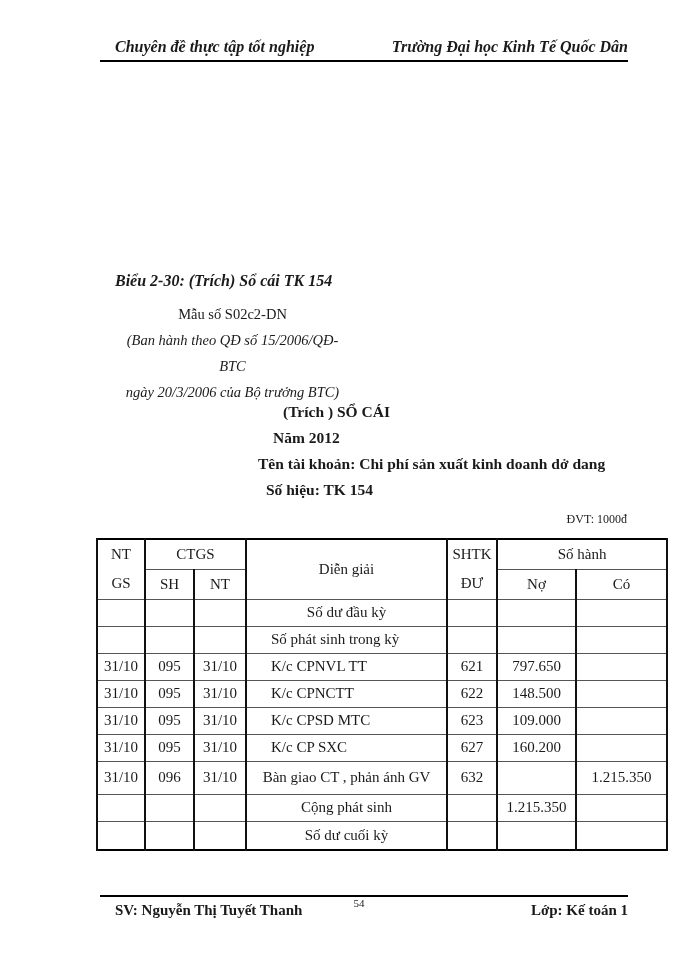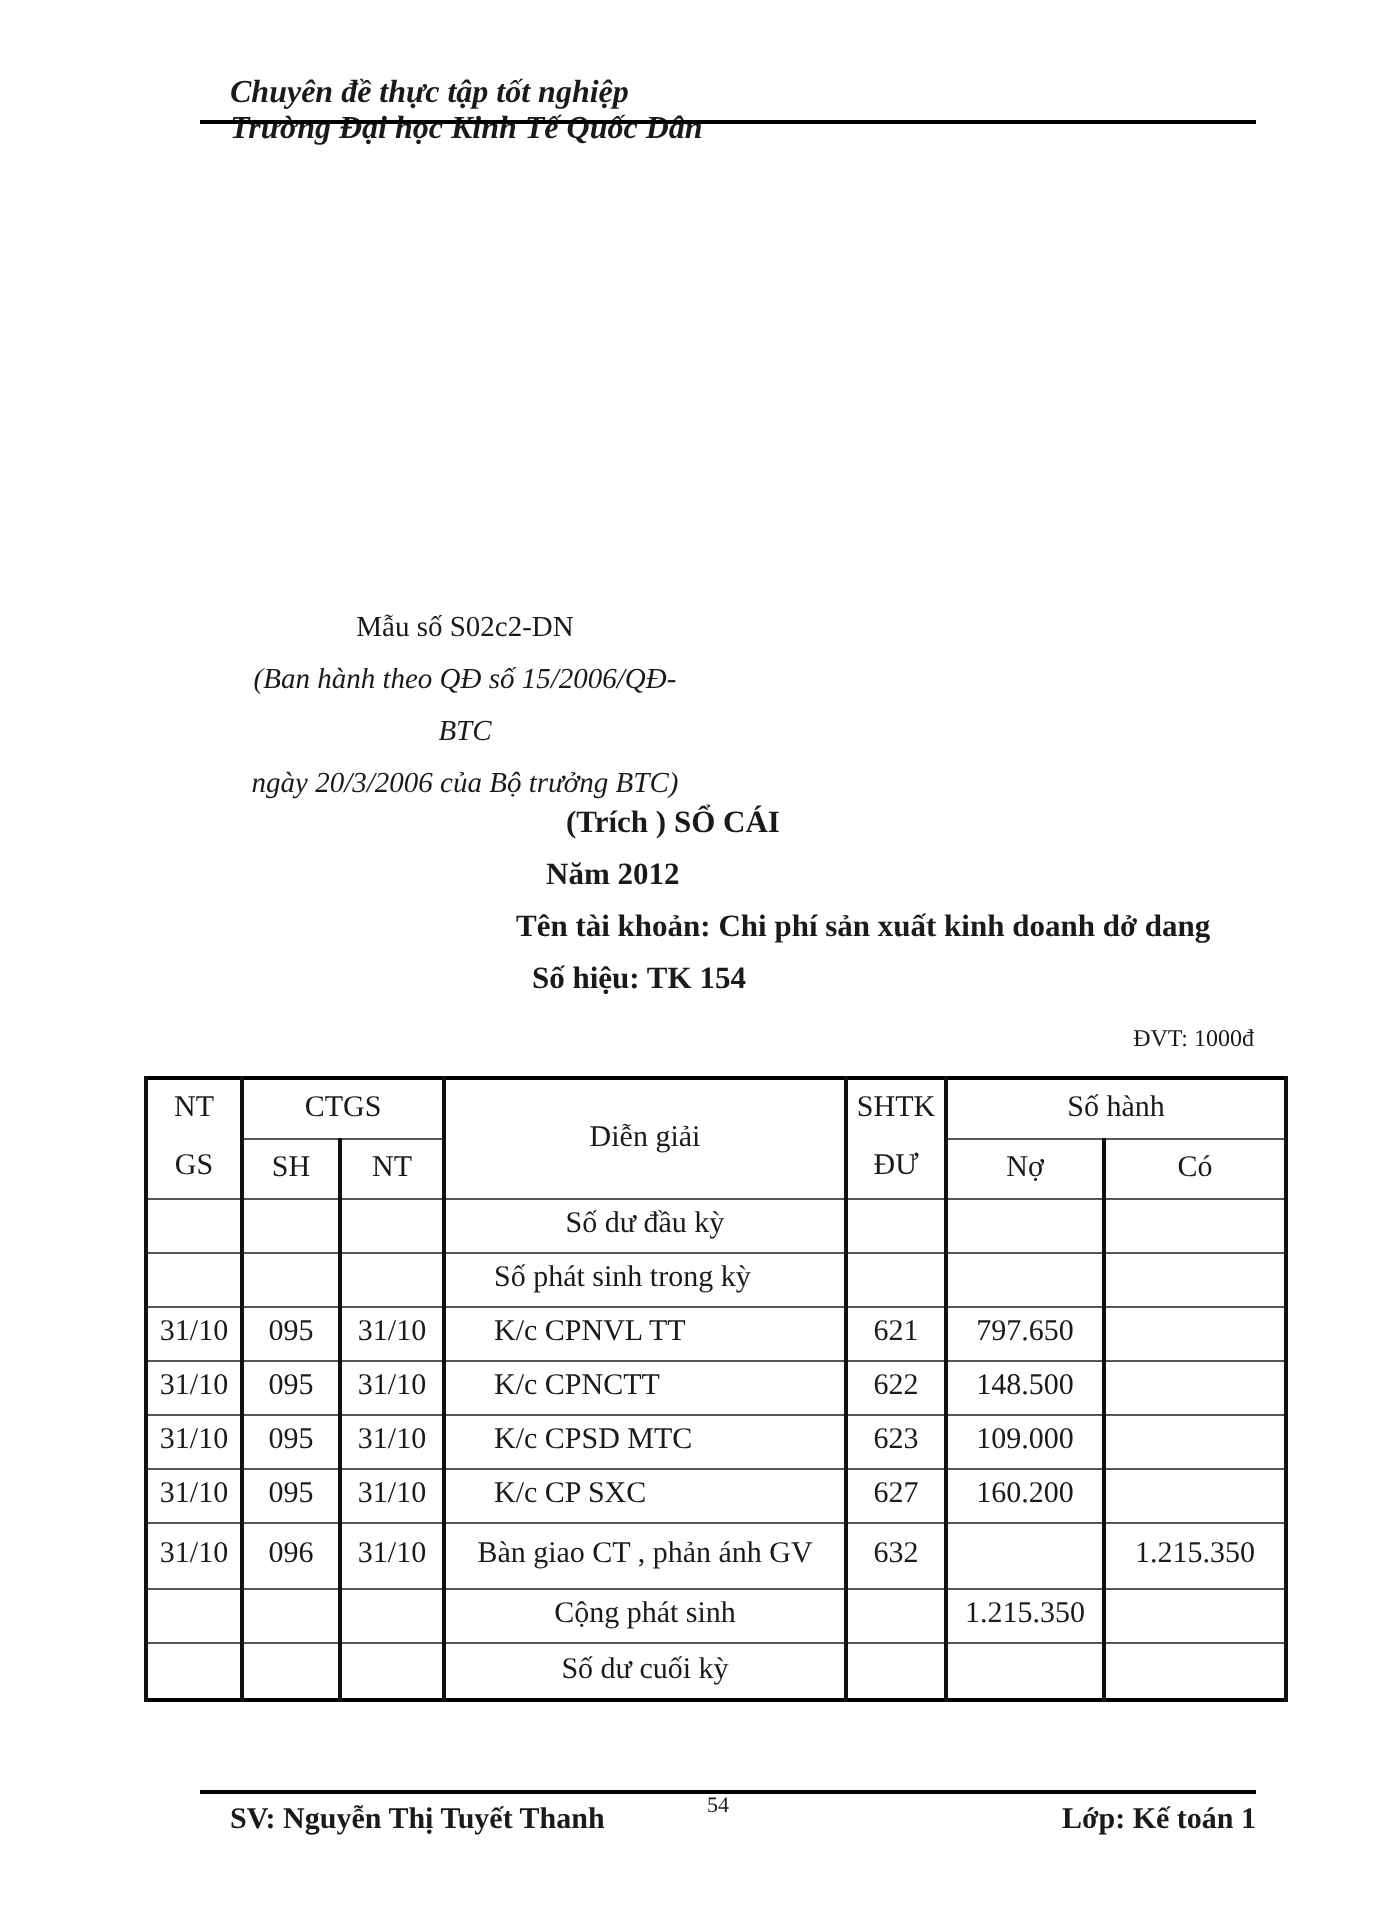--- a/index.html
+++ b/index.html
@@ -9,21 +9,21 @@
     width:700px; height:960px;
     background:#ffffff;
     font-family:"Liberation Serif","DejaVu Serif",serif;
     color:#1a1a1a;
     overflow:hidden;
   }
   
   .top-header {
     position:absolute; top:38px; left:115px; width:513px;
     display:flex; justify-content:space-between;
-    font-size:16px; font-weight:bold; font-style:italic;flex-direction:column;
+    font-size:16px; font-weight:bold; font-style:italic;
   }
   .rule-top {
     position:absolute; top:60px; left:100px; width:528px;
     border-top:2px solid #000;
   }
   
   .doc-title {
     position:absolute; top:272px; left:115px;
     font-size:16px; font-weight:bold; font-style:italic;
   }
@@ -36,21 +36,21 @@
   .info-right .it { font-style:italic; }
   
   .center-block { position:absolute; top:399px; left:0; width:700px; font-size:15.5px; font-weight:bold; line-height:26px; }
   .cl1 { padding-left:283px; }
   .cl2 { padding-left:273px; }
   .cl3 { padding-left:258px; }
   .cl4 { padding-left:266px; }
   .dvt { position:absolute; top:512px; right:73px; font-size:12px; }
   
   table.ledger {
-    position:absolute; top:538px; left:72px;
+    position:absolute; top:538px; left:96px;
     width:570px; border-collapse:collapse; table-layout:fixed;
     font-size:15px;
   }
   table.ledger th, table.ledger td {
     border-left:2px solid #111; border-right:2px solid #111;
     border-top:1px solid #555; border-bottom:1px solid #555;
     text-align:center; vertical-align:middle;
     font-weight:normal; padding:0 2px; overflow:hidden; white-space:nowrap;
   }
   table.ledger { border:2px solid #000; }
@@ -82,20 +82,21 @@
 <body>
 
 <div class="page">
 
   <div class="top-header">
     <span>Chuyên đề thực tập tốt nghiệp</span>
     <span>Trường Đại học Kinh Tế Quốc Dân</span>
   </div>
   <div class="rule-top"></div>
 
+  <div class="doc-title">Biểu 2-30: (Trích) Sổ cái TK 154</div>
 
   <div class="info">
     <div class="info-right">
       <div>Mẫu số S02c2-DN</div>
       <div class="it">(Ban hành theo QĐ số 15/2006/QĐ-BTC</div>
       <div class="it">ngày 20/3/2006 của Bộ trưởng BTC)</div>
     </div>
   </div>
 
   <div class="center-block">

